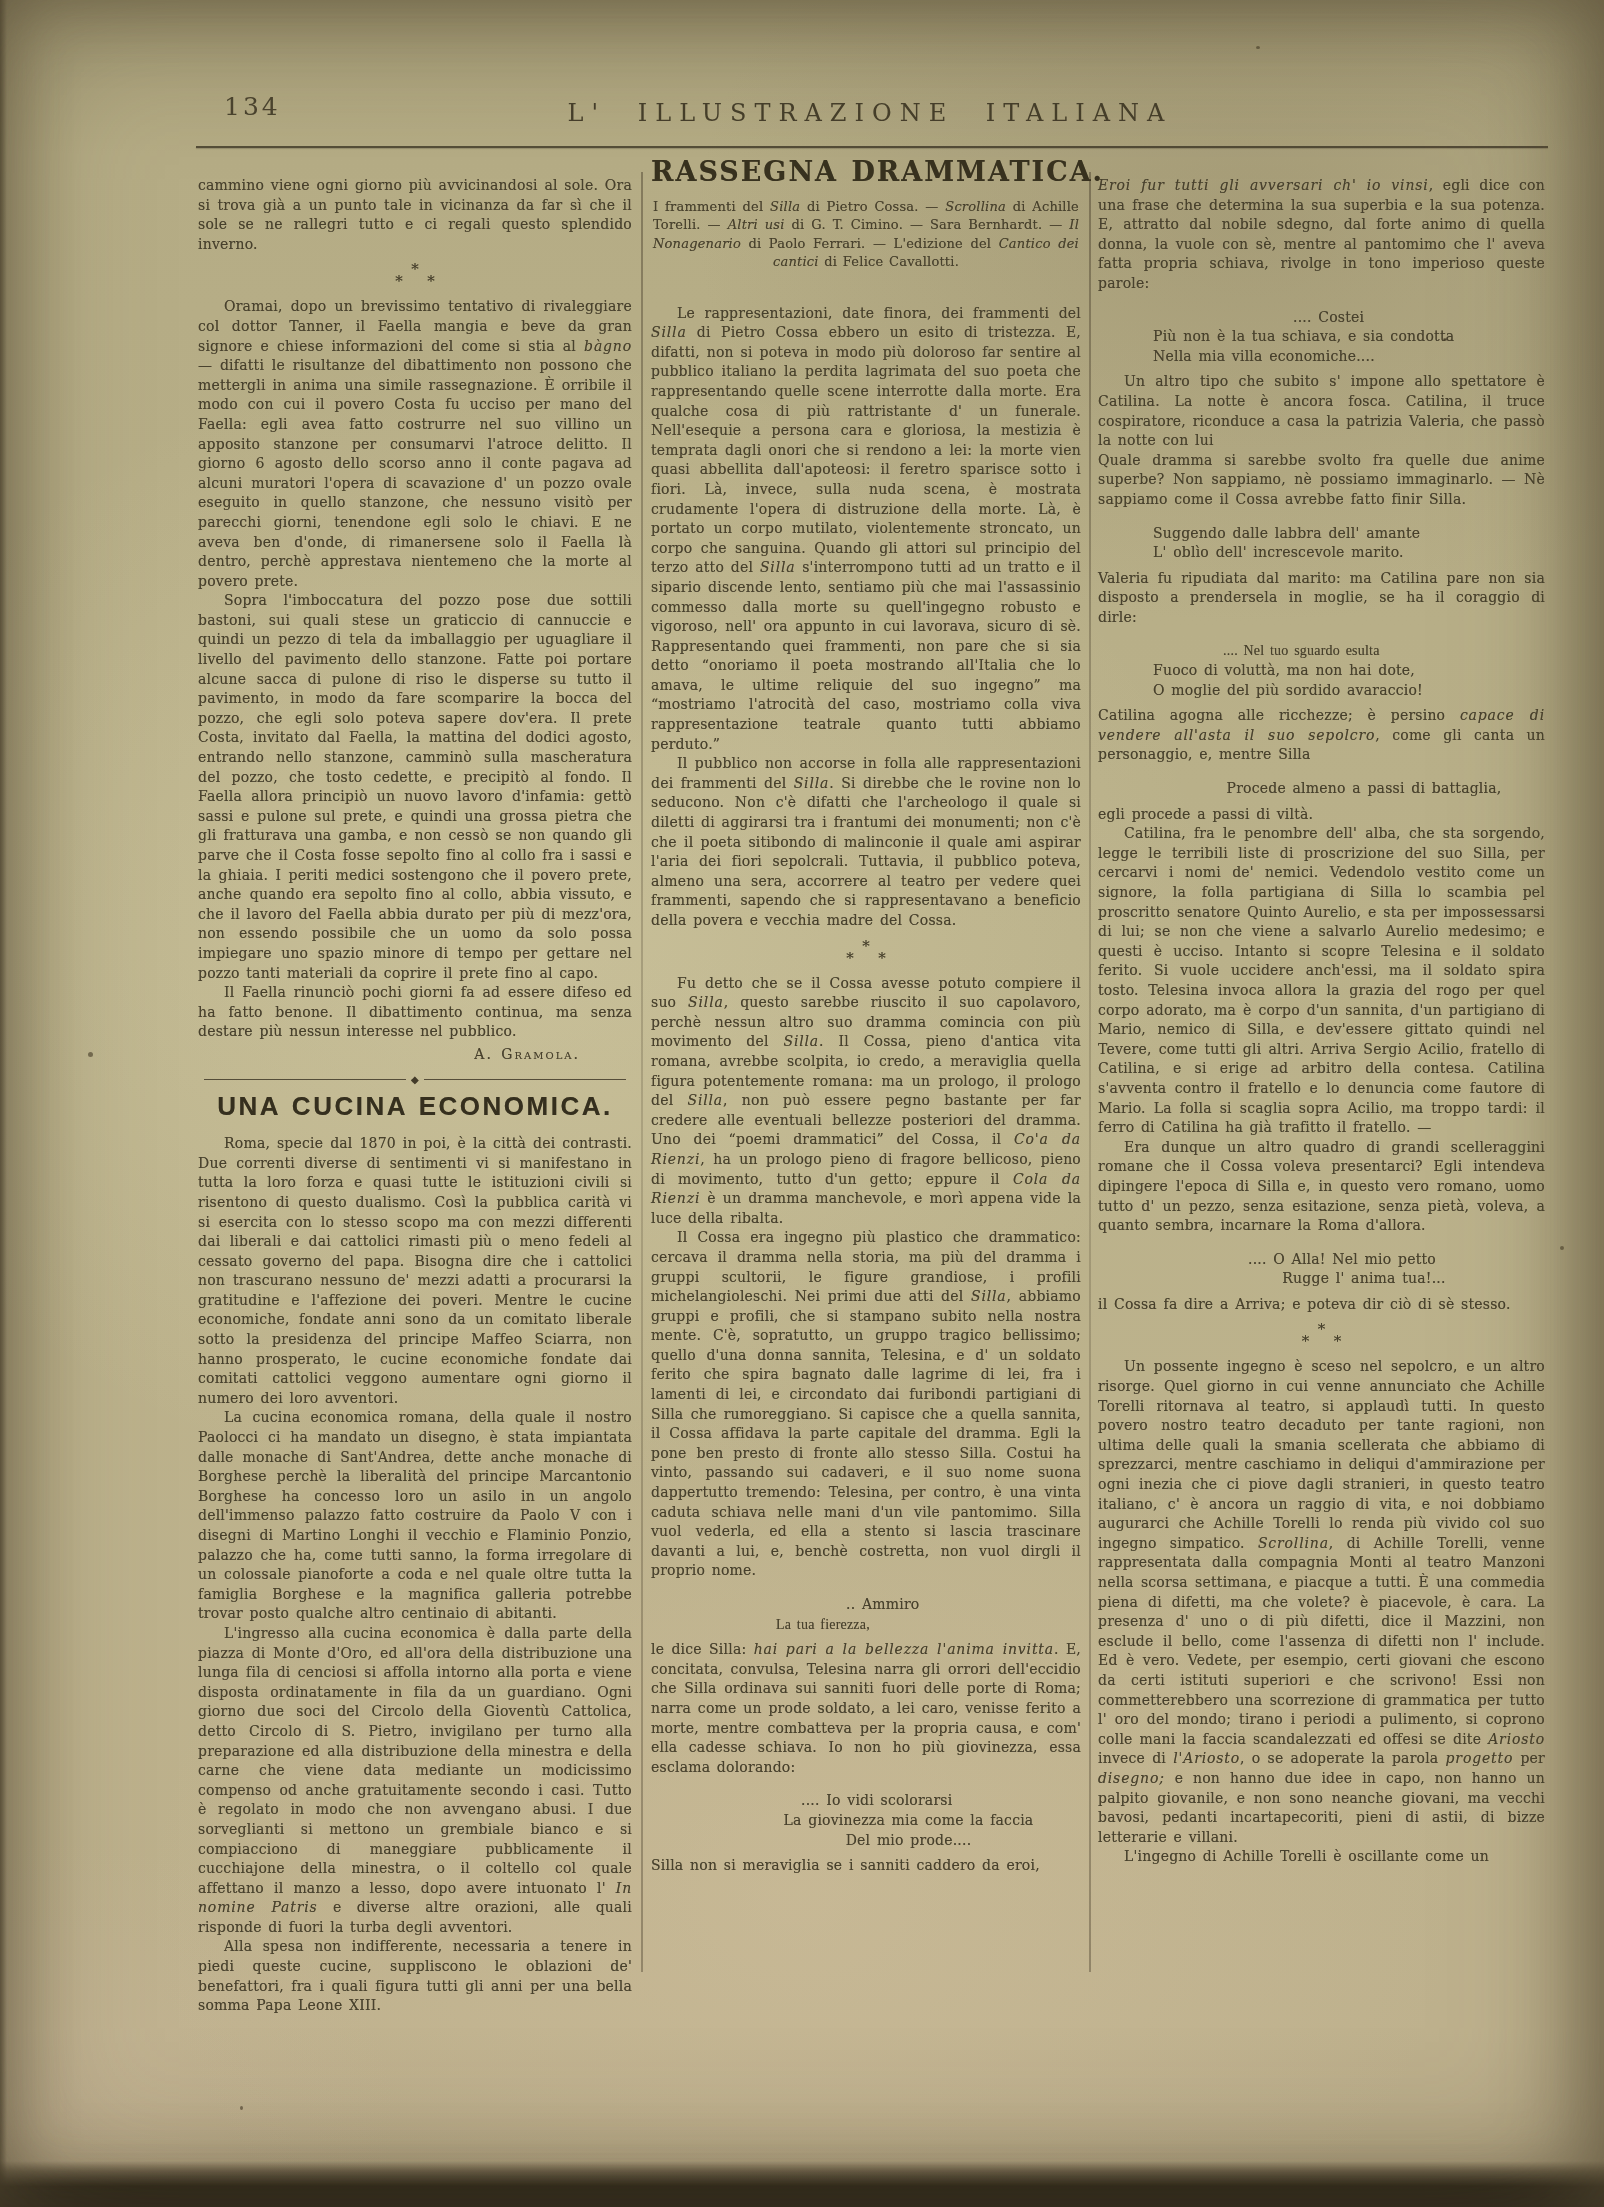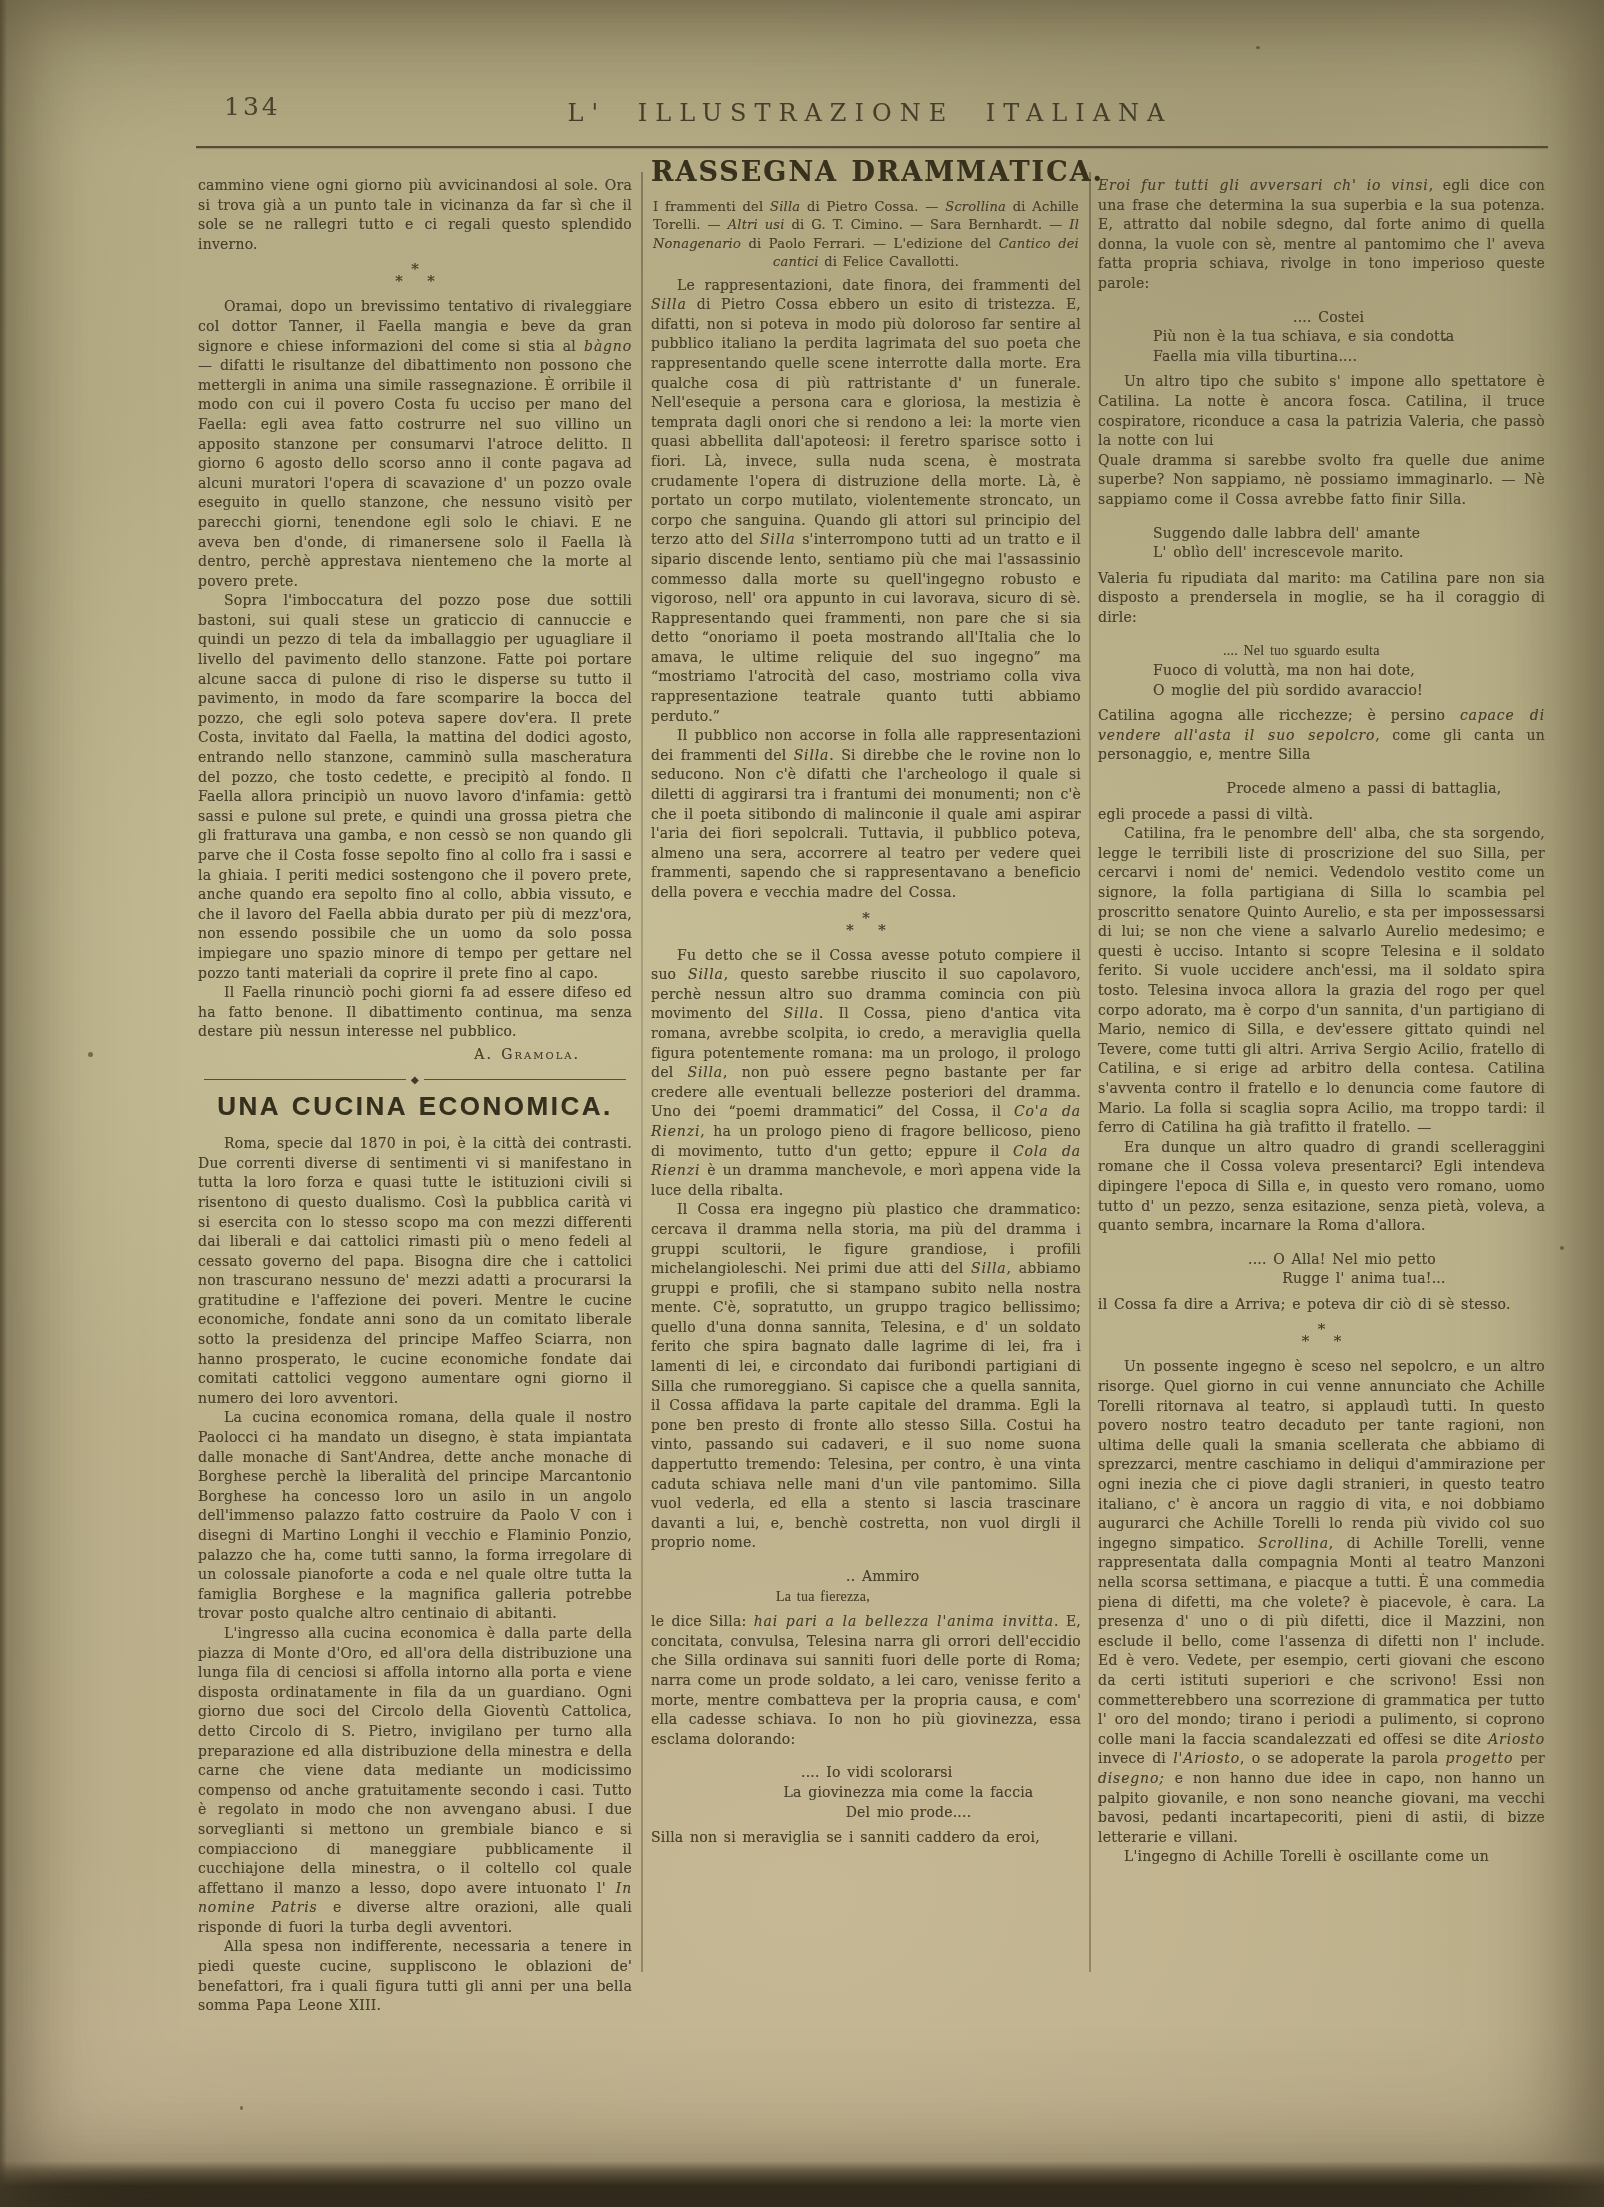--- a/index.html
+++ b/index.html
@@ -45,21 +45,21 @@
   .para.noind{text-indent:0;}
   .para i{letter-spacing:.06em;}
 
   .h-serif{font-family:"DejaVu Serif","Liberation Serif",serif;font-weight:bold;
     font-size:27px;letter-spacing:2px;text-align:center;color:#38321f;
     margin:2px 0 16px;white-space:nowrap;}
   .h-sans{font-family:"Liberation Sans","DejaVu Sans",sans-serif;font-weight:bold;
     font-size:26px;letter-spacing:2.5px;text-align:center;color:#352f1e;
     margin:6px 0 18px;white-space:nowrap;}
 
-  .argument{font-size:13px;line-height:18.5px;margin:0 0 4px;padding:0 2px;
+  .argument{font-size:13px;line-height:18.5px;margin:0 0 32px;padding:0 2px;
     text-align:justify;text-align-last:center;word-spacing:.1em;}
 
   .byline{text-align:right;padding-right:52px;font-variant:small-caps;
     letter-spacing:2px;font-size:14px;margin:3px 0 8px;}
 
   .divider{display:flex;align-items:center;margin:10px 6px 12px;}
   .divider .dline{flex:1;height:0;border-top:1.7px solid rgba(60,52,36,.82);}
   .divider .dgem{font-size:10px;line-height:10px;padding:0 5px;color:rgba(60,52,36,.9);}
 
   .asterism{text-align:center;margin:9px 0 10px;line-height:12px;color:#453e2a;}
@@ -127,21 +127,21 @@
         <div class="vline v1">La giovinezza mia come la faccia</div>
         <div class="vline v1">Del mio prode....</div>
       </div>
       <p class="para noind"><span>Silla non si meraviglia se i sanniti caddero da eroi,</span></p>
     </div>
   <div class="col" id="column-3">
       <p class="para noind"><i>Eroi fur tutti gli avversari ch' io vinsi</i><span>, egli dice con una frase che determina la sua superbia e la sua potenza. E, attratto dal nobile sdegno, dal forte animo di quella donna, la vuole con sè, mentre al pantomimo che l' aveva fatta propria schiava, rivolge in tono imperioso queste parole:</span></p>
       <div class="verse">
         <div class="vline v4">.... Costei</div>
         <div class="vline v0">Più non è la tua schiava, e sia condotta</div>
-        <div class="vline v0">Faella mia villa tiburtina....</div>
+        <div class="vline v0">Nella mia villa economiche....</div>
       </div>
       <p class="para ind"><span>Un altro tipo che subito s' impone allo spettatore è Catilina. La notte è ancora fosca. Catilina, il truce cospiratore, riconduce a casa la patrizia Valeria, che passò la notte con lui</span></p>
       <p class="para noind"><span>Quale dramma si sarebbe svolto fra quelle due anime superbe? Non sappiamo, nè possiamo immaginarlo. — Nè sappiamo come il Cossa avrebbe fatto finir Silla.</span></p>
       <div class="verse">
         <div class="vline v0">Suggendo dalle labbra dell' amante</div>
         <div class="vline v0">L' oblìo dell' increscevole marito.</div>
       </div>
       <p class="para noind"><span>Valeria fu ripudiata dal marito: ma Catilina pare non sia disposto a prendersela in moglie, se ha il coraggio di dirle:</span></p>
       <div class="verse">
         <div class="vline v2">.... Nel tuo sguardo esulta</div>

